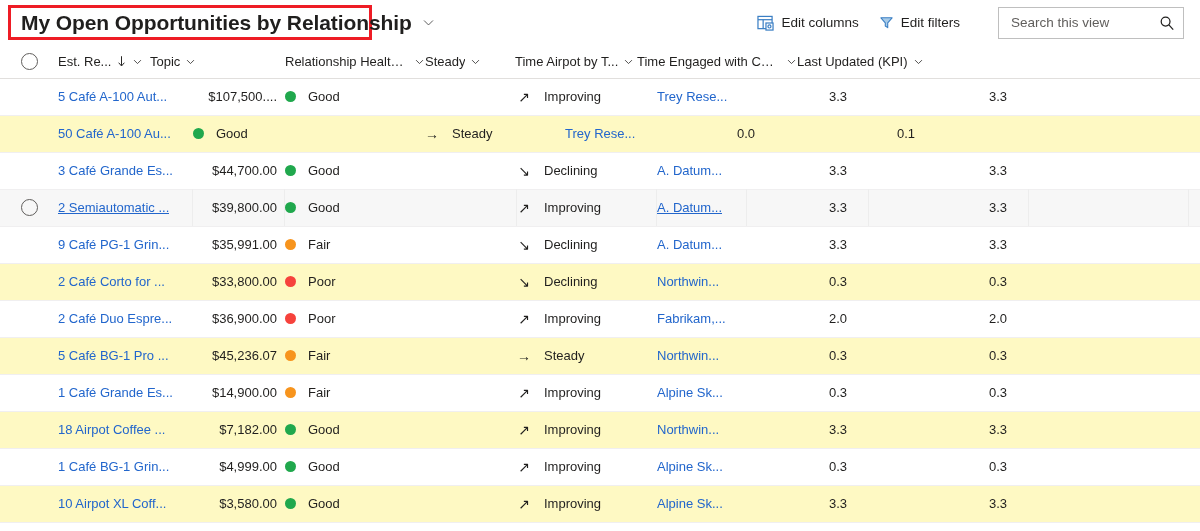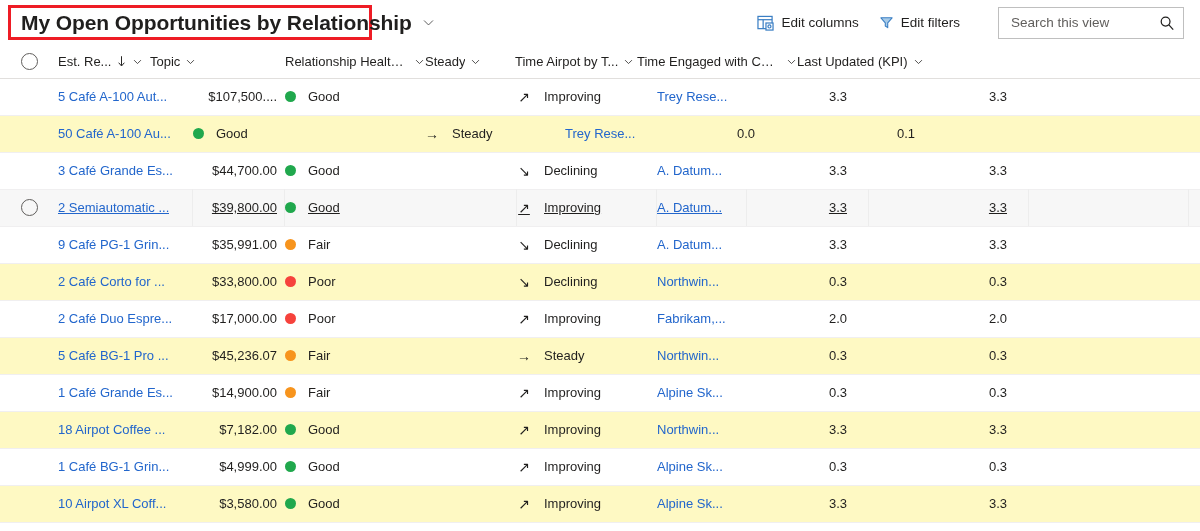--- a/index.html
+++ b/index.html
@@ -144,21 +144,21 @@
   .row .cell {
     font-size: 13px;
     color: #201f1e;
     white-space: nowrap;
     overflow: hidden;
     text-overflow: ellipsis;
     display: flex;
     align-items: center;
     height: 37px;
   }
-  .row.hovered .cell { border-right: 1px solid #ededed; text-decoration: underline; }
+  .row.hovered .cell { border-right: 1px solid #ededed; }
   .row.hovered .cell.sel-col { border-right: none; }
 
   .link {
     color: #2266cc;
     text-decoration: none;
     overflow: hidden;
     text-overflow: ellipsis;
     white-space: nowrap;
     cursor: pointer;
   }
@@ -458,21 +458,21 @@
             <span class="num-wide">0.3</span>
           </div>
           <div class="cell c-last"></div>
         </div>
         <div class="row">
           <div class="cell sel-col"></div>
           <div class="cell c-topic">
             <a class="link">2 Café Duo Espre...</a>
           </div>
           <div class="cell c-est">
-            <span class="money">$17,000.00</span>
+            <span class="money">$36,900.00</span>
           </div>
           <div class="cell c-health health">
             <span class="dot" style="background: rgb(246, 66, 60);"></span>
             <span>Poor</span>
           </div>
           <div class="cell c-trend trend">
             <span class="arrow">↗</span>
             <span>Improving</span>
           </div>
           <div class="cell c-acct">

